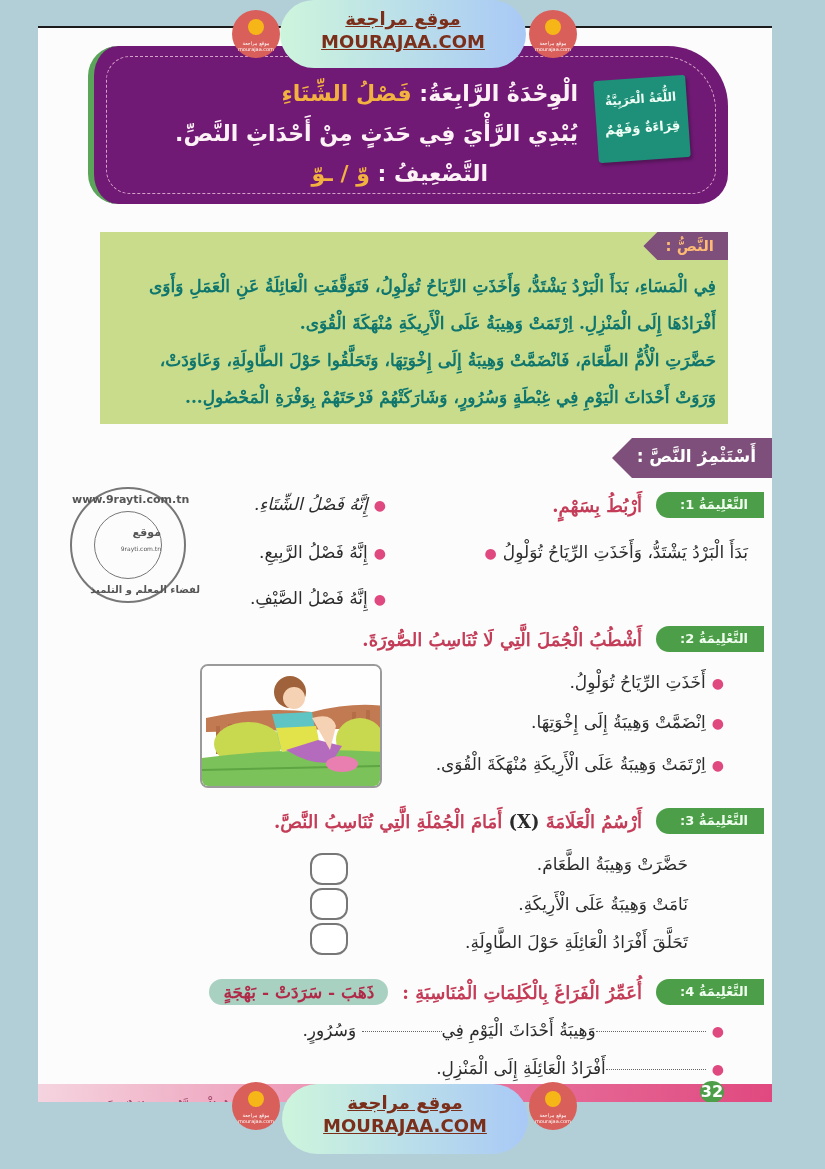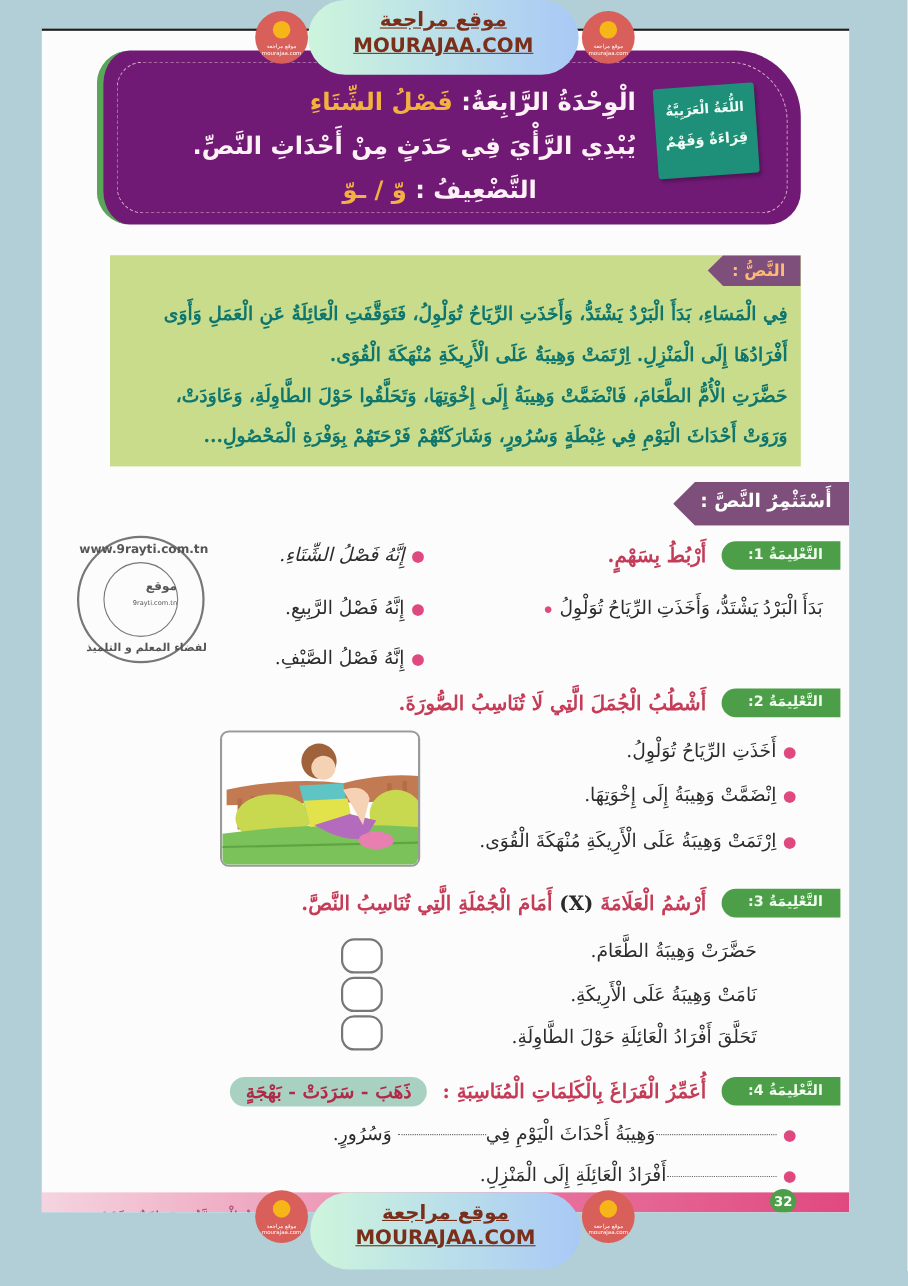--- a/index.html
+++ b/index.html
@@ -73,36 +73,36 @@
   .stamp {
     position: absolute; left: 32px; top: 420px; width: 116px; height: 116px;
     border: 2px solid #777; border-radius: 50%; color: #555; text-align: right; margin-top: 39px;
   }
   .stamp .inner {
     position: absolute; left: 22px; top: 22px; width: 68px; height: 68px; border: 1.5px solid #777; border-radius: 50%;
     font-size: 11px; font-weight: bold; padding-top: 14px;
   }
   .stamp .inner small { display: block; font-size: 6px; margin-top: 6px; font-weight: normal; }
   .stamp .ring-top { position: absolute; top: 4px; left: 0; width: 100%; font-size: 11px; font-weight: bold; transform: rotate(0deg); }
-  .stamp .ring-bottom { position: absolute; bottom: 6px; left: 4px; width: 100%; font-size: 10px; font-weight: bold; }
+  .stamp .ring-bottom { position: absolute; bottom: 6px; left: 16px; width: 100%; font-size: 10px; font-weight: bold; }
 
   .picture {
     position: absolute; left: 162px; top: 636px; width: 182px; height: 124px;
     border: 2px solid #9a9a9a; border-radius: 8px; background: #fff; overflow: hidden;
   }
   .check-box { position: absolute; left: 272px; width: 38px; height: 32px; border: 2px solid #777; border-radius: 12px; background: #fff; }
 
   .fill-line { display: inline-block; border-bottom: 1px dotted #666; vertical-align: middle; }
 
   .footer-strip {
     position: absolute; left: 0; bottom: 0; width: 100%; height: 18px;
     background: linear-gradient(90deg, #f5d4df, #e87aa2 55%, #e0497f);
   }
   .footer-strip .ftxt { position: absolute; left: 52px; top: 14px; font-size: 15px; color: #a0486c; direction: rtl; text-align: right; }
-  .page-num { position: absolute; right: 48px; bottom: -1px; width: 24px; height: 22px; border-radius: 50%; background: #4d9e48; color: #fff; font-size: 12px; font-weight: bold; text-align: center; line-height: 22px; }
+  .page-num { position: absolute; right: 48px; bottom: -1px; width: 24px; height: 22px; border-radius: 50%; background: #4d9e48; color: #fff; font-size: 16px; font-weight: bold; text-align: center; line-height: 22px; }
 
   
   .wm-pill {
     position: absolute; width: 246px; height: 70px; border-radius: 35px;
     background: linear-gradient(90deg, #cdf5dc, #a9c9f6);
     text-align: center; color: #7b2f1a; font-weight: bold;
   }
   .wm-pill .ar { font-size: 18px; text-decoration: underline; padding-top: 8px; direction: rtl; }
   .wm-pill .en { font-size: 18px; text-decoration: underline; font-family: "DejaVu Sans", sans-serif; margin-top: 2px; }
   .wm-circle {
@@ -153,21 +153,21 @@
       <span>موقع</span>
       <small>9rayti.com.tn</small>
     </div>
     <div class="ring-bottom">لفضاء المعلم و التلميذ</div>
   </div>
 
   <div class="instr-row" style="top:463px;">
     <span class="instr-badge">التَّعْلِيمَةُ 1:</span>
     <span class="instr-text">أَرْبُطُ بِسَهْمٍ.</span>
   </div>
-  <div class="item" style="right:24px; top:514px;font-family:Liberation Serif, serif;">
+  <div class="item" style="right:24px; top:514px;">
     <span>بَدَأَ الْبَرْدُ يَشْتَدُّ، وَأَخَذَتِ الرِّيَاحُ تُوَلْوِلُ</span><span class="bullet">●</span>
   </div>
   <div class="item" style="right:380px; top:466px;font-style:italic;">
     <span class="bullet">●</span><span>إِنَّهُ فَصْلُ الشِّتَاءِ.</span>
   </div>
   <div class="item" style="right:380px; top:514px;">
     <span class="bullet">●</span><span>إِنَّهُ فَصْلُ الرَّبِيعِ.</span>
   </div>
   <div class="item" style="right:380px; top:560px;">
     <span class="bullet">●</span><span>إِنَّهُ فَصْلُ الصَّيْفِ.</span>

